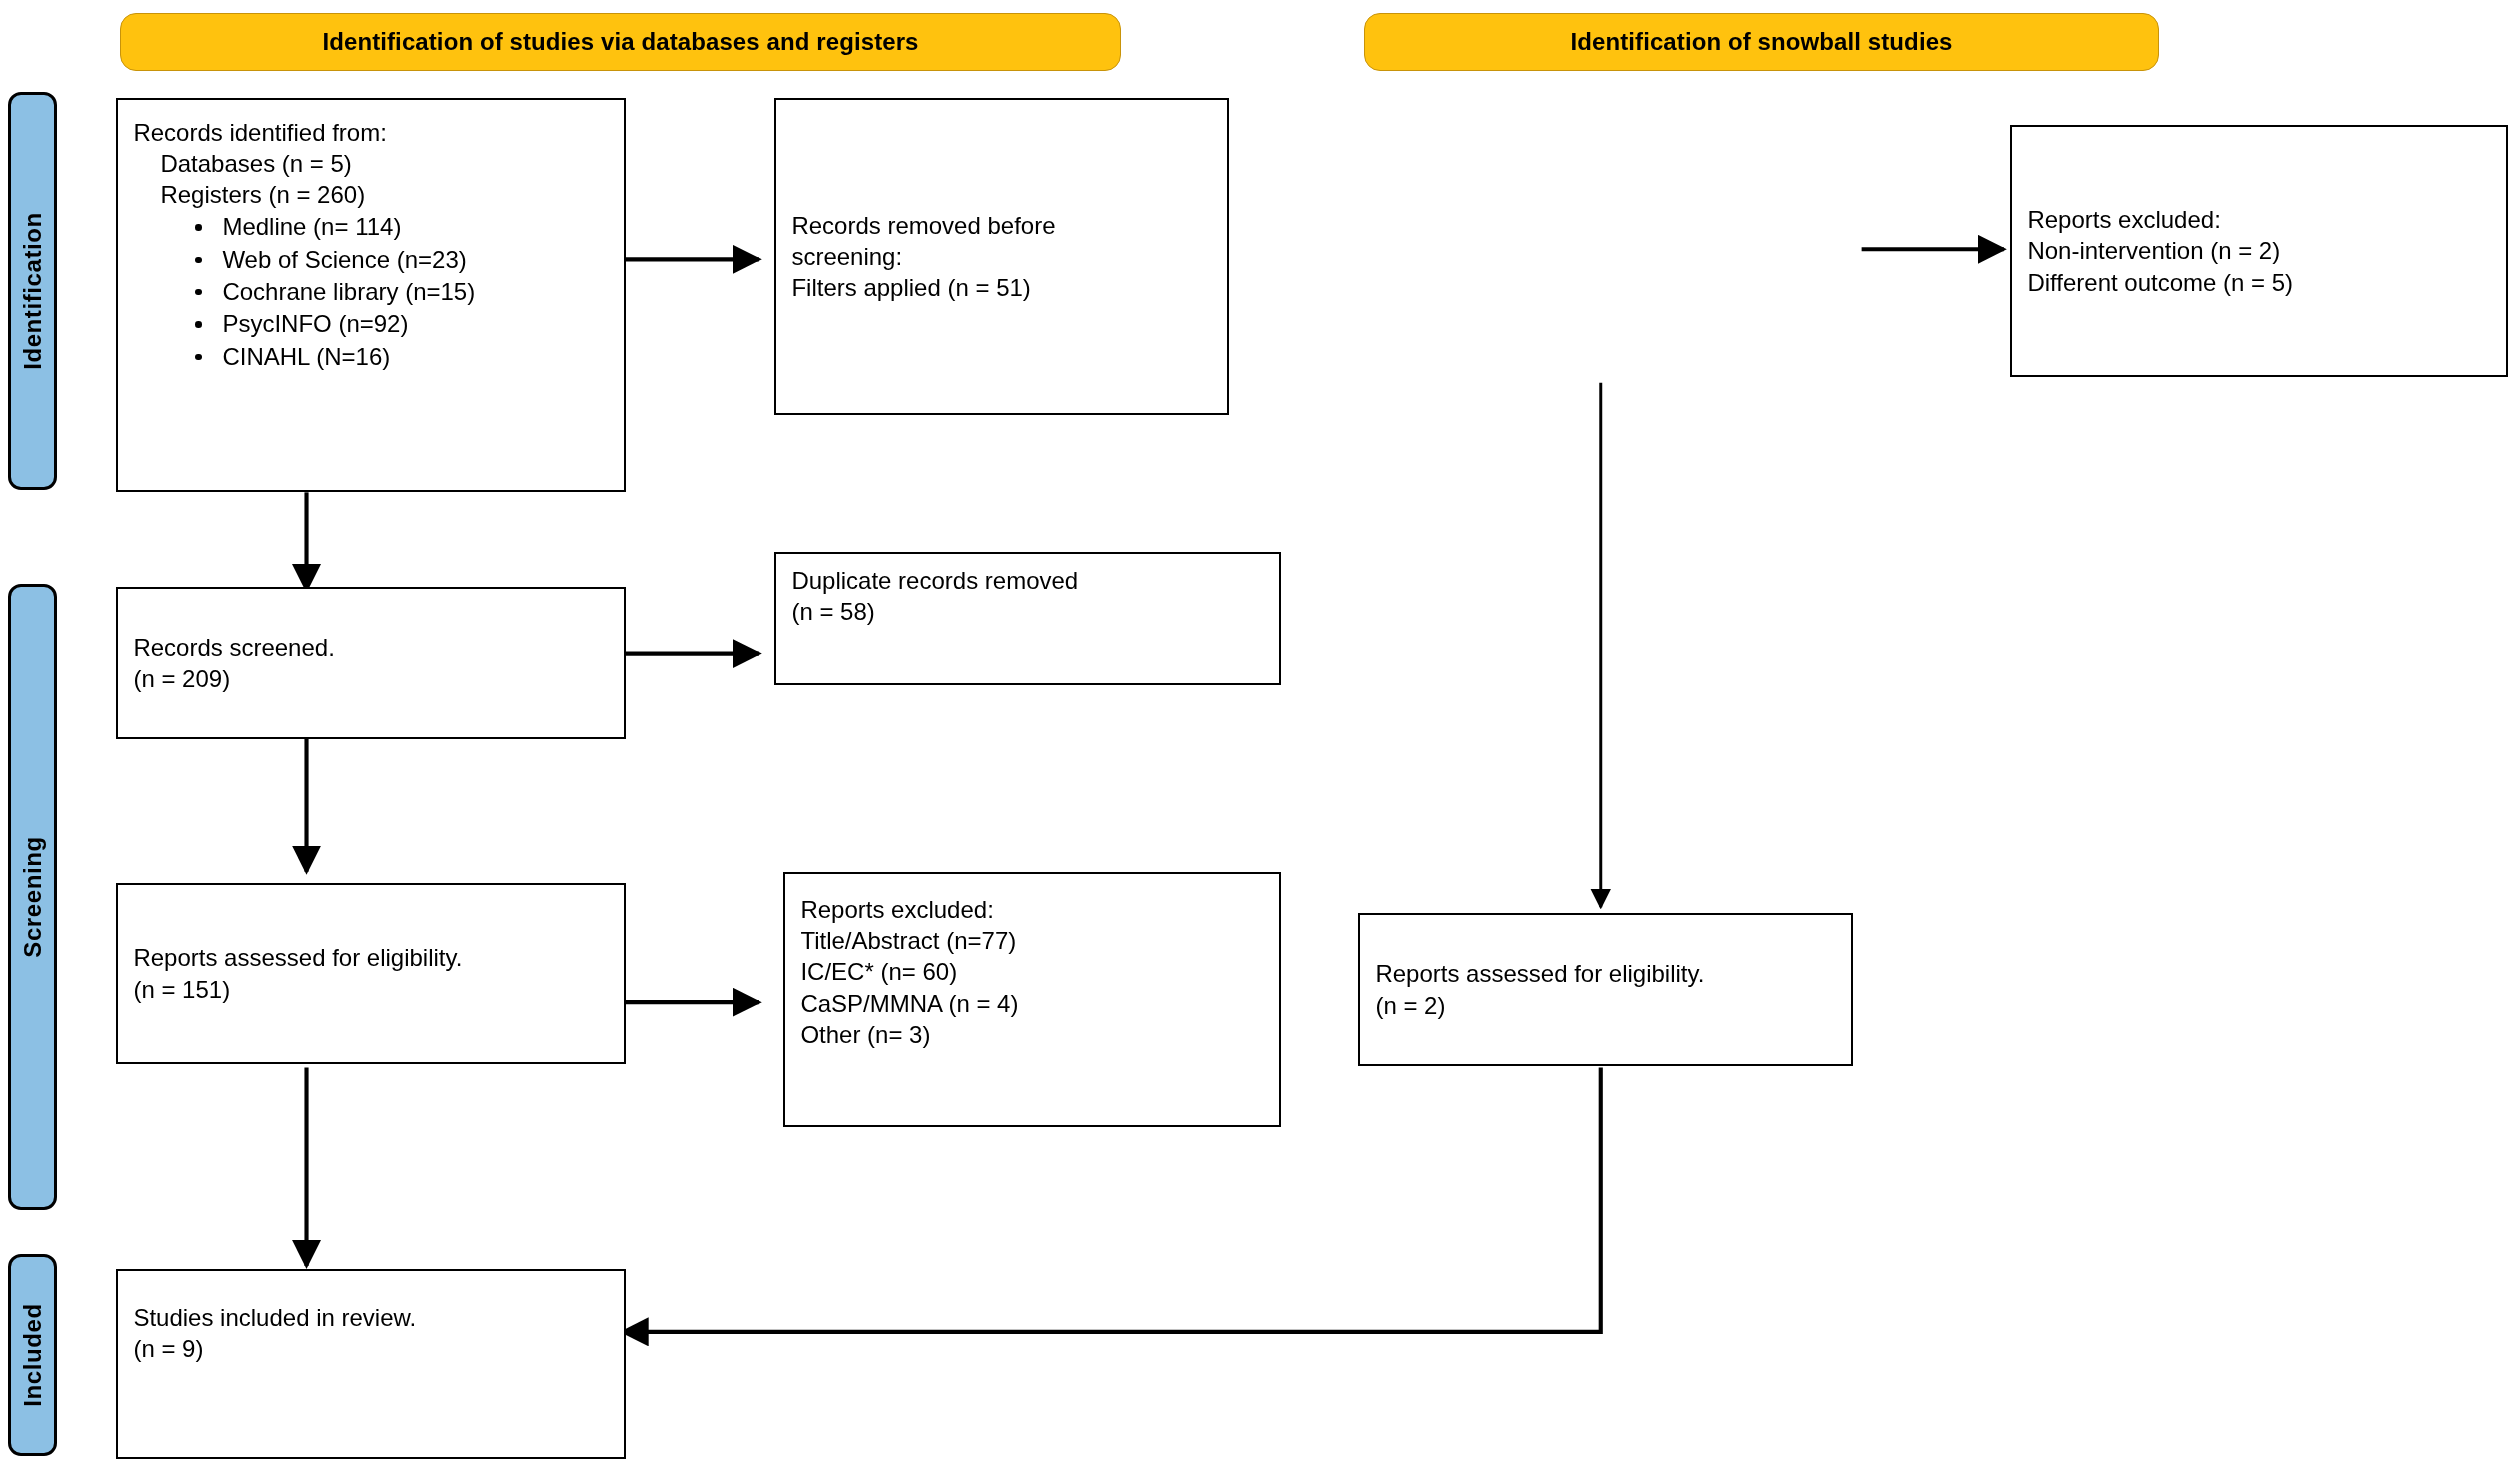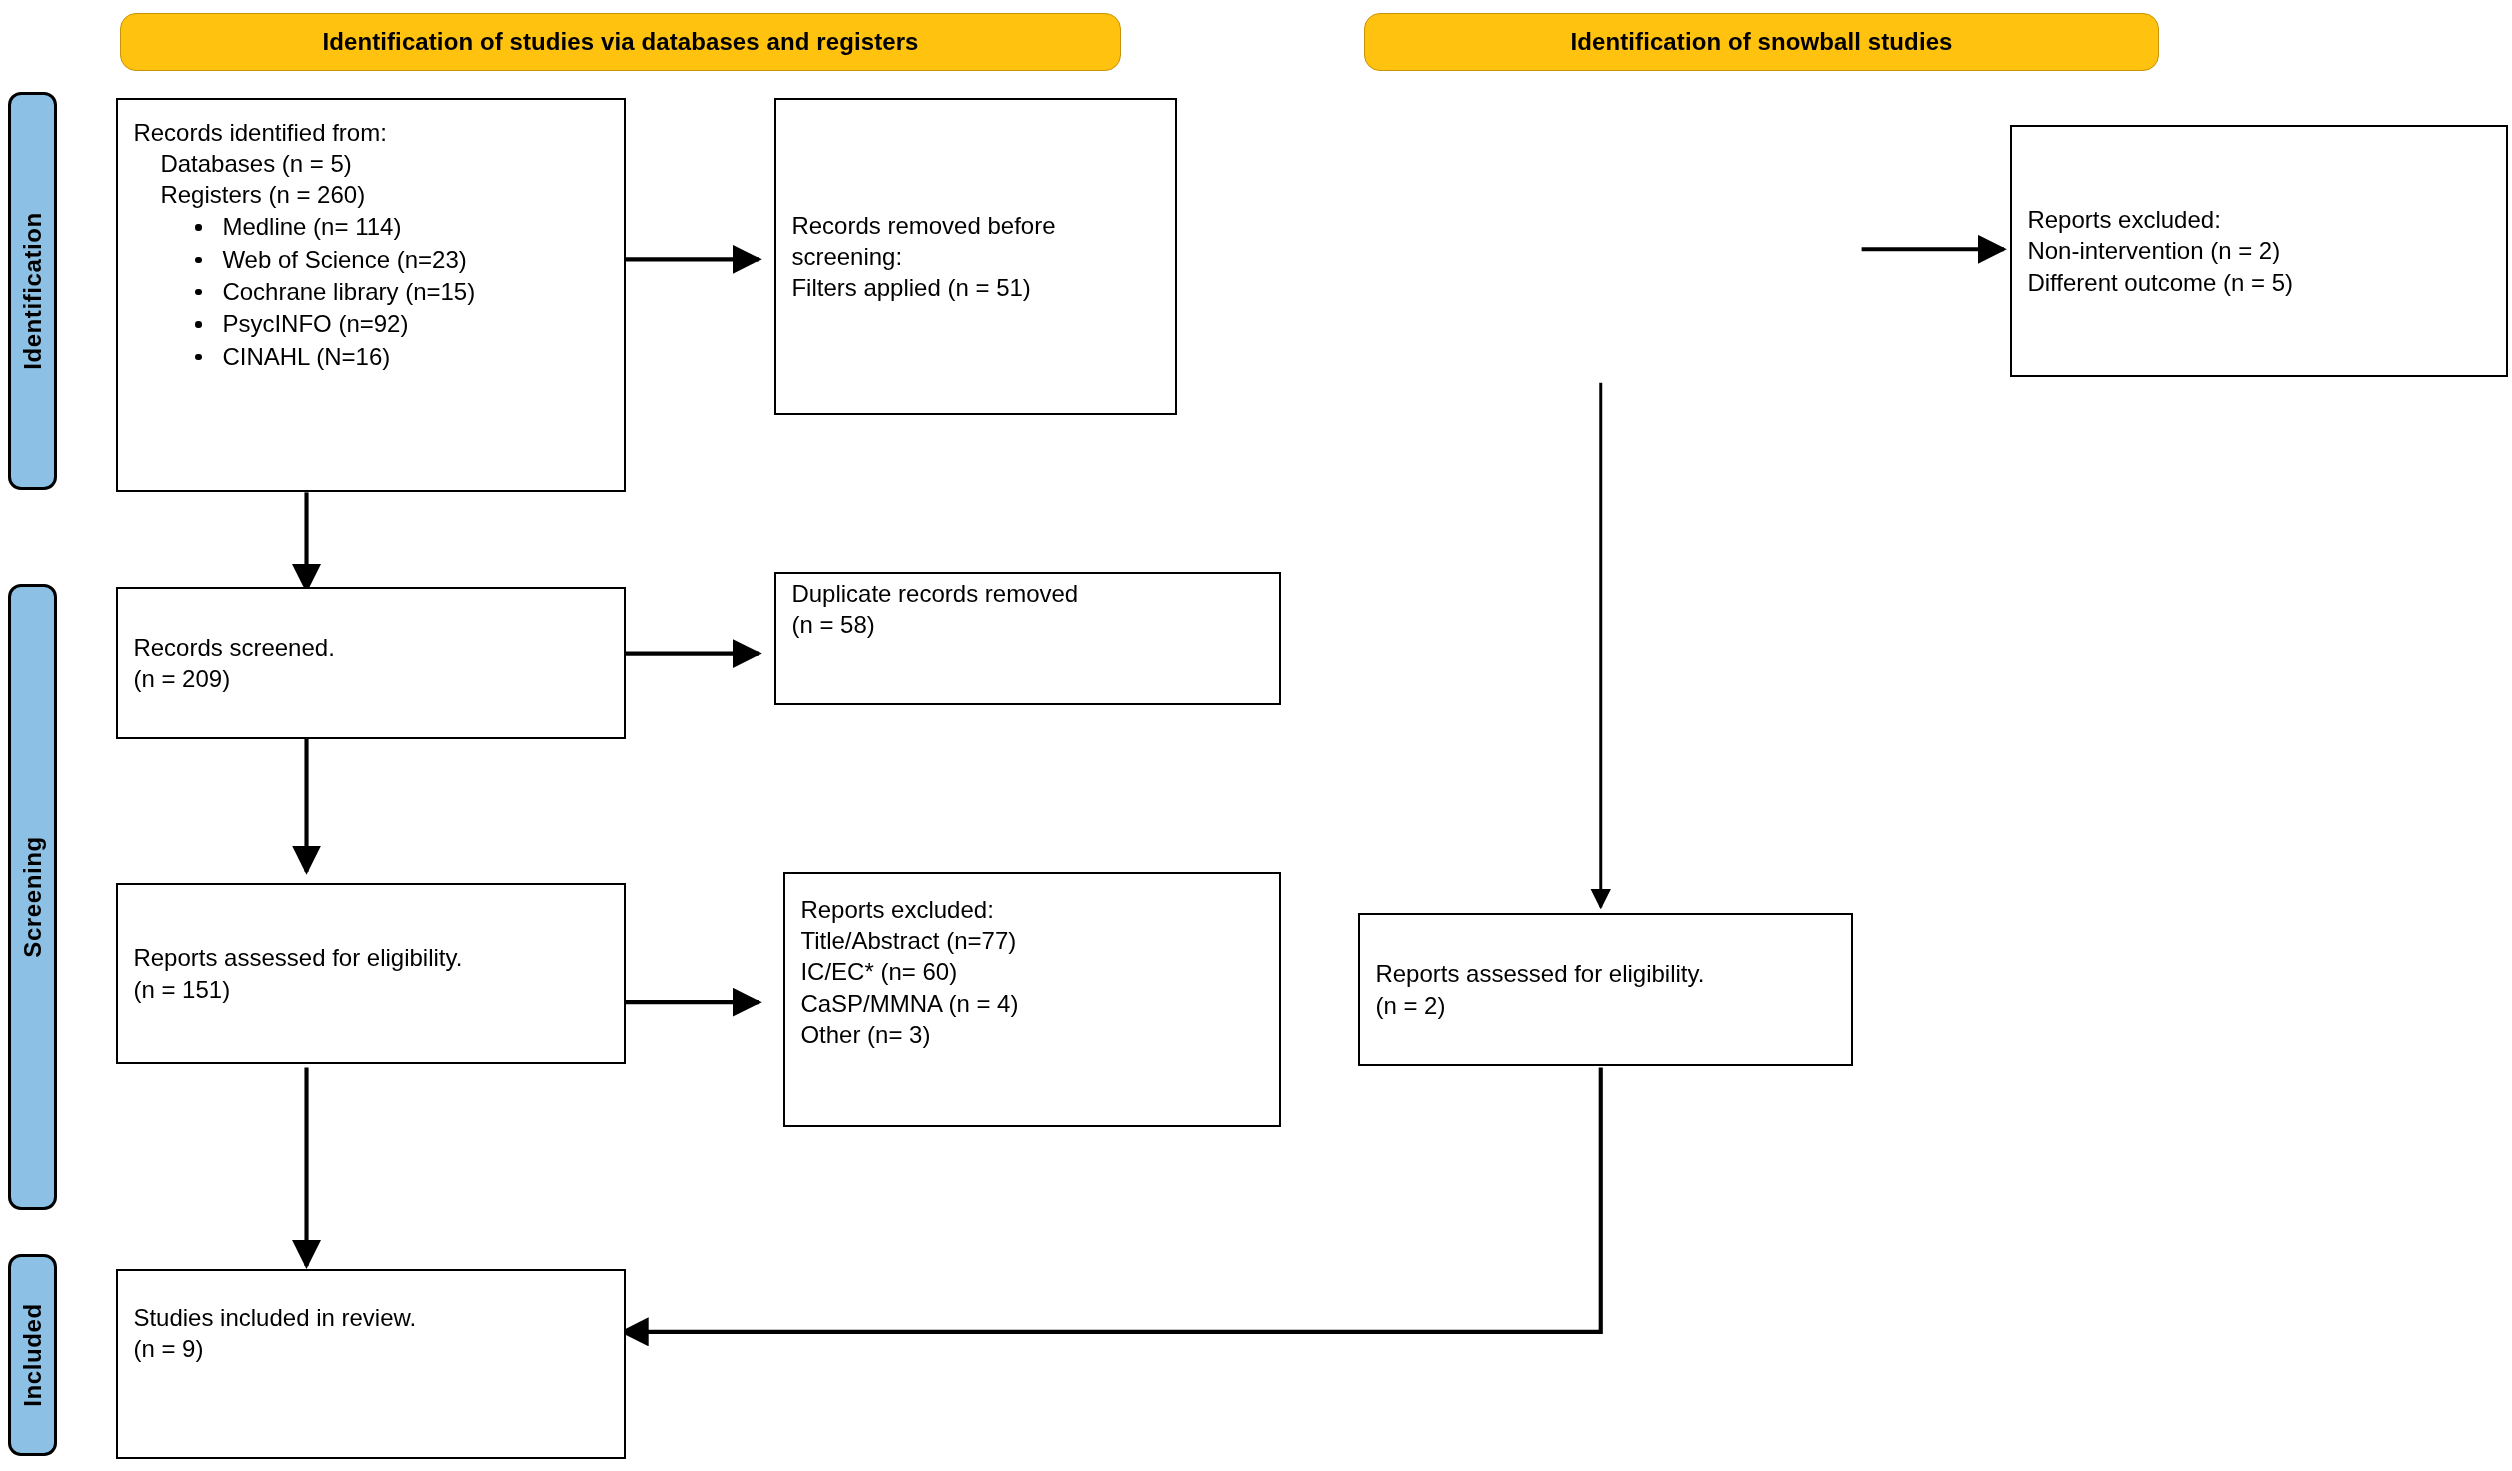--- a/index.html
+++ b/index.html
@@ -164,32 +164,32 @@
     <div class="ln ind1">Registers (n = 260)</div>
     <ul class="dblist">
       <li>Medline (n= 114)</li>
       <li>Web of Science (n=23)</li>
       <li>Cochrane library (n=15)</li>
       <li>PsycINFO (n=92)</li>
       <li>CINAHL (N=16)</li>
     </ul>
   </div>
 
-  <div class="box" style="left:774px; top:98px; width:403px; height:317px;">
+  <div class="box" style="left:774px; top:98px; width:455px; height:317px;">
     <div class="ln"><span>Records removed </span><span class="it">before</span></div>
     <div class="ln"><span class="it">screening</span><span>:</span></div>
     <div class="ln">Filters applied (n = 51)</div>
   </div>
 
   <div class="box" style="left:116px; top:587px; width:510px; height:152px;">
     <div class="ln">Records screened.</div>
     <div class="ln">(n = 209)</div>
   </div>
 
-  <div class="box" style="left:774px; top:572px; width:507px; height:133px; justify-content:flex-start; padding-top:4px;">
+  <div class="box" style="left:774px; top:552px; width:507px; height:133px; justify-content:flex-start; padding-top:11px;">
     <div class="ln">Duplicate records removed</div>
     <div class="ln">(n = 58)</div>
   </div>
 
   <div class="box" style="left:116px; top:883px; width:510px; height:181px;">
     <div class="ln">Reports assessed for eligibility.</div>
     <div class="ln">(n = 151)</div>
   </div>
 
   <div class="box" style="left:783px; top:872px; width:498px; height:255px; justify-content:flex-start; padding-top:20px;">

